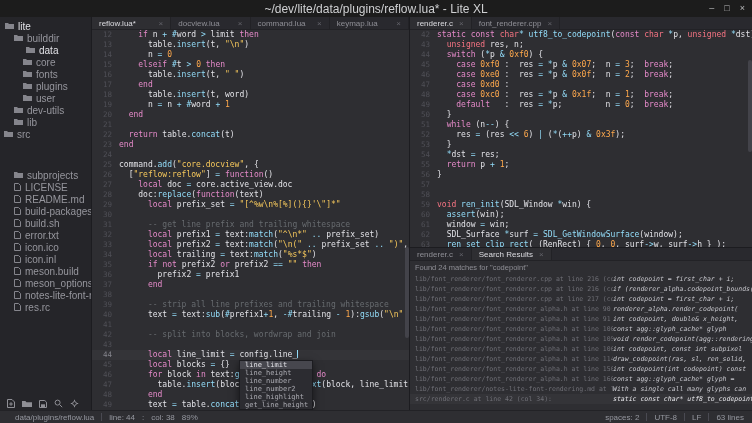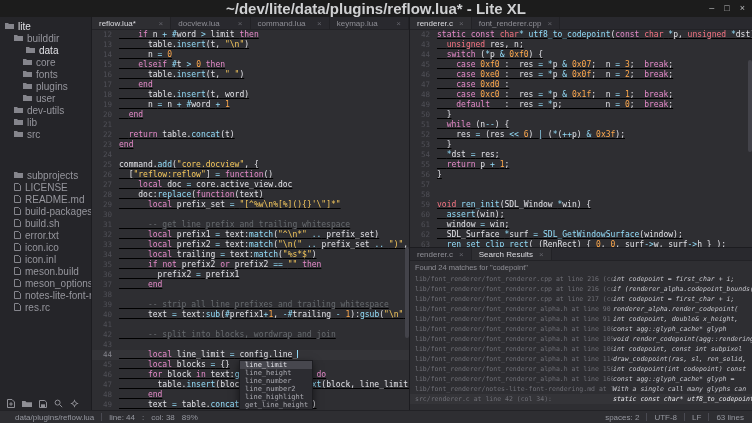--- a/index.html
+++ b/index.html
@@ -1,19 +1,19 @@
 <!DOCTYPE html>
 <html><head>
 <meta charset="utf-8">
 <style>
   html,body{margin:0;padding:0;background:#2e2e32;}
   body{width:752px;height:423px;position:relative;overflow:hidden;font-family:"Liberation Sans",sans-serif;-webkit-font-smoothing:antialiased;}
   
   .titlebar{height:17px;background:#1c1c1c;display:flex;align-items:center;justify-content:center;position:relative;}
-  .title{font-size:15px;font-weight:bold;color:#cfd0d2;}
+  .title{font-size:12px;font-weight:normal;color:#cfd0d2;}
   .win-controls{position:absolute;right:7px;top:0;height:100%;display:flex;align-items:center;gap:10px;}
   .win-btn{color:#b9babc;font-size:9px;line-height:1;cursor:default;}
   
   .app{display:flex;height:393px;}
   .sidebar{width:92px;flex:none;background:#252529;border-right:1px solid #1c1c20;position:relative;box-sizing:border-box;}
   .file-tree{padding-top:3px;height:375px;overflow:hidden;}
   .tree-item{height:12px;display:flex;align-items:center;gap:4px;white-space:nowrap;overflow:hidden;font-size:10px;color:#96969d;}
   .tree-item.open .tree-label{color:#e1e1e6;}
   .tree-icon{display:inline-flex;flex:none;align-items:center;}
   .sidebar-toolbar{position:absolute;left:0;right:0;bottom:0;height:15px;display:flex;align-items:center;gap:7px;padding:0 7px;background:#252529;}
@@ -27,21 +27,21 @@
   .tab{display:flex;align-items:center;gap:6px;padding:0 7px;font-size:8px;color:#8f8f96;border-right:1px solid #222226;min-width:0;white-space:nowrap;overflow:hidden;}
   .left-pane .tab{flex:1;justify-content:space-between;}
   .tab.active{background:#2e2e32;color:#dcdce1;}
   .tab-close{font-size:8px;color:#63636a;flex:none;}
   .doc{position:relative;flex:1;min-height:0;overflow:hidden;background:#2e2e32;}
   
   .code-line{display:flex;height:10px;line-height:10px;white-space:pre;font-family:"DejaVu Sans Mono",monospace;font-size:8px;}
   .gutter{width:20px;flex:none;text-align:right;padding-right:7px;color:#4f4f56;font-size:7.5px;}
   .code-line.current{background:#343438;}
   .code-line.current .gutter{color:#85858d;}
-  .code-text{flex:1;min-width:0;overflow:hidden;text-decoration:underline;}
+  .code-text{flex:1;min-width:0;overflow:hidden;}
   .t-nor{color:#e1e1e6}.t-kw{color:#e58ac9}.t-kw2{color:#f77483}.t-num{color:#ffa94d}
   .t-str{color:#f7c95c}.t-com{color:#676b6f}.t-op{color:#93ddfa}.t-fn{color:#93ddfa}
   .caret{display:inline-block;width:1px;height:8px;background:#93ddfa;vertical-align:-1px;}
   .scroll-thumb{position:absolute;width:4px;right:0;background:#43434a;border-radius:2px;}
   .left-thumb{top:57%;height:24%;}
   .right-thumb{top:14%;height:42%;}
   
   .autocomplete{position:absolute;left:147px;top:330px;width:72px;background:#2c2c31;border:1px solid #1c1c20;box-shadow:0 3px 8px rgba(0,0,0,.55);z-index:5;font-family:"DejaVu Sans Mono",monospace;font-size:7px;}
   .ac-item{height:8px;line-height:8px;padding:0 5px;color:#a9a9b0;white-space:pre;overflow:hidden;}
   .ac-item.selected{background:#47474e;color:#e3e3e8;}
@@ -141,21 +141,21 @@
           <span class="tree-label">dev-utils</span>
         </div>
         <div class="tree-item" style="padding-left: 14px;">
           <span class="tree-icon">
             <svg width="9" height="8" viewBox="0 0 9 8">
               <path d="M0 1h3l1 1.1h5V7H0z" fill="#85858c"></path>
             </svg>
           </span>
           <span class="tree-label">lib</span>
         </div>
-        <div class="tree-item" style="padding-left: 14px;">
+        <div class="tree-item" style="padding-left: 4px;">
           <span class="tree-icon">
             <svg width="9" height="8" viewBox="0 0 9 8">
               <path d="M0 1h3l1 1.1h5V7H0z" fill="#85858c"></path>
             </svg>
           </span>
           <span class="tree-label">src</span>
         </div>
         <div class="tree-item" style="padding-left: 14px; margin-top: 29px;">
           <span class="tree-icon">
             <svg width="9" height="8" viewBox="0 0 9 8">

